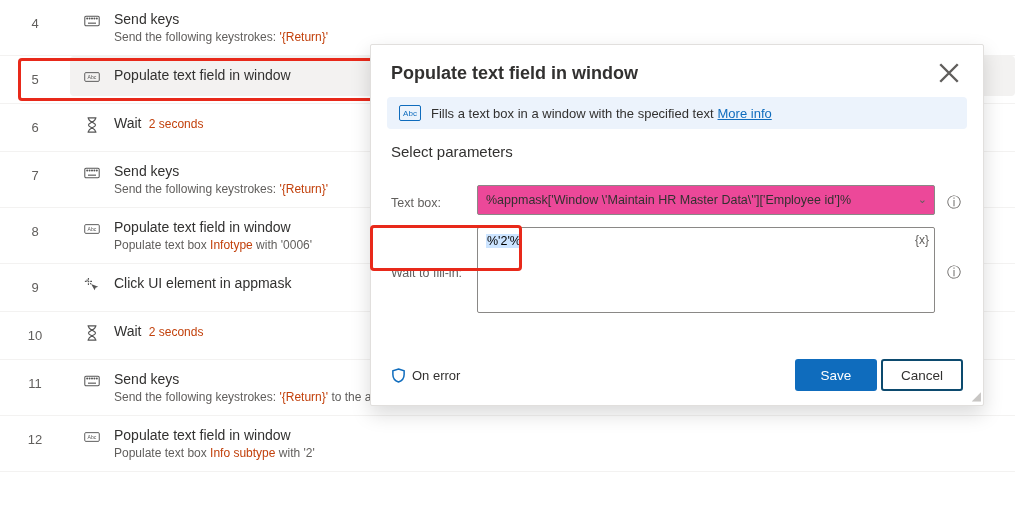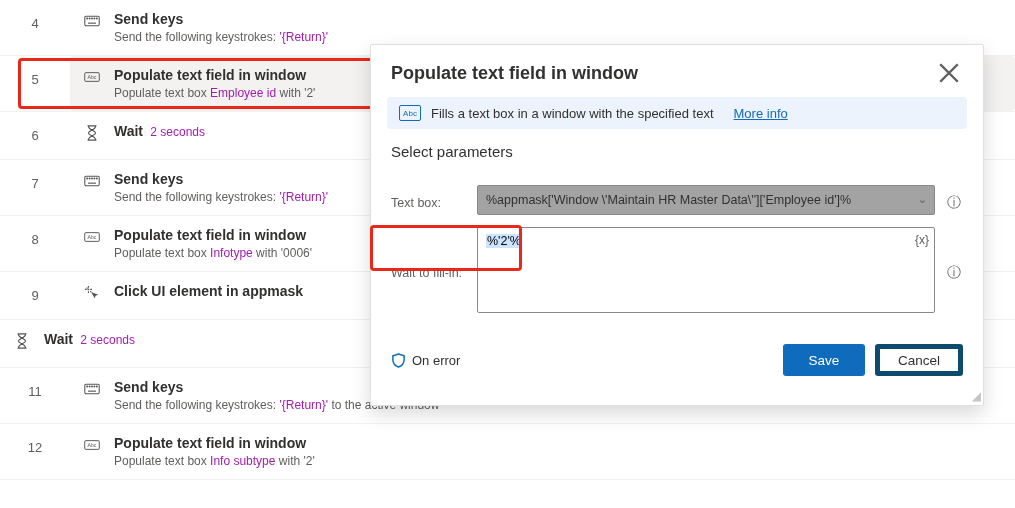--- a/index.html
+++ b/index.html
@@ -4,53 +4,53 @@
 <style>
   *{box-sizing:border-box;margin:0;padding:0;font-family:"Segoe UI",Arial,sans-serif}
   body{background:#fff;color:#323130;font-size:13px;width:1015px;height:508px;overflow:hidden;position:relative}
   
   .flow{position:absolute;left:0;top:0;width:1015px}
   .step{display:flex;align-items:flex-start;min-height:48px;border-bottom:1px solid #f3f2f1}
   .step-num{width:70px;text-align:center;color:#605e5c;font-size:13px;padding-top:16px}
   .step-body{flex:1;display:flex;align-items:flex-start;padding:10px 12px;border-radius:4px}
   .step-icon{width:20px;height:18px;margin-right:12px;margin-top:2px;display:flex;align-items:center;justify-content:center;color:#605e5c}
   .step-icon svg{width:16px;height:16px;stroke:#555;fill:none;stroke-width:1.3}
-  .step-title{font-size:14px;font-weight:700;color:#323130;line-height:18px}
+  .step-title{font-size:14px;font-weight:400;color:#323130;line-height:18px}
   .step-sub{font-size:12px;color:#605e5c;line-height:16px;margin-top:1px}
-  .step-sub .l{color:#a21caf}
+  .step-sub .l{color:#c2410c}
   .step.selected{position:relative}
   .step.selected .step-body{background:#f3f2f1}
   .step.selected::before{content:"";position:absolute;left:18px;right:635px;top:2px;bottom:2px;border:3px solid #e8291a;border-radius:4px;pointer-events:none}
   
   .panel{position:absolute;left:370px;top:44px;width:614px;height:362px;background:#fff;border:1px solid #e1dfdd;border-radius:2px;box-shadow:0 8px 20px rgba(0,0,0,.15)}
   .panel-head{display:flex;justify-content:space-between;align-items:center;padding:14px 20px 10px}
   .panel-title{font-size:18px;font-weight:600}
   .close{width:28px;height:28px;display:flex;align-items:center;justify-content:center;cursor:pointer;color:#605e5c;font-size:16px}
   .info-band{margin:0 16px 14px;background:#ecf3fc;border-radius:4px;padding:8px 12px;display:flex;align-items:center;font-size:13px;color:#323130}
   .info-band .bicon{width:22px;height:16px;margin-right:10px;border:1px solid #0f6cbd;border-radius:2px;display:flex;align-items:center;justify-content:center;font-size:8px;color:#0f6cbd;flex:0 0 auto}
-  .info-band a{color:#0f6cbd;text-decoration:underline;margin-left:20px}
+  .info-band a{color:#0f6cbd;text-decoration:underline;margin-left:4px}
   .sect{padding:0 20px}
   .sect-h{font-size:15px;margin-bottom:25px}
   .prow{display:flex;align-items:center;margin-bottom:12px}
   .prow label{width:86px;font-size:12.5px;color:#605e5c;padding-top:6px}
   .field-wrap{flex:1;position:relative}
-  .sel{width:100%;height:30px;border:1px solid #8a8886;border-radius:2px;padding:0 26px 0 8px;font-size:12.5px;color:#323130;background:#a3a3a3}
+  .sel{width:100%;height:30px;border:1px solid #8a8886;border-radius:2px;padding:0 26px 0 8px;font-size:12.5px;color:#323130;background:#ec4899}
   .chev{position:absolute;right:8px;top:8px;color:#605e5c;font-size:11px;pointer-events:none}
   .txtbox{width:100%;height:86px;border:1px solid #8a8886;border-radius:2px;padding:6px 28px 6px 8px;font-size:12.5px;resize:none;background:#fff}
   .txtbox .sel-val{background:#cce4ff;color:#000;padding:0 1px}
   .var-btn{position:absolute;right:6px;top:6px;color:#605e5c;font-size:12px}
   .info-ico{width:18px;text-align:center;margin-left:10px;padding-top:6px;color:#605e5c;font-size:14px}
   .hi-box{position:absolute;left:370px;top:225px;width:152px;height:46px;border:3px solid #e8291a;border-radius:4px;pointer-events:none}
-  .panel-foot{position:absolute;left:0;right:0;bottom:15px;padding:12px 20px 14px;display:flex;align-items:center;justify-content:space-between}
+  .panel-foot{position:absolute;left:0;right:0;bottom:0;padding:12px 20px 14px;display:flex;align-items:center;justify-content:space-between}
   .onerr{display:flex;align-items:center;color:#323130;font-size:13px}
   .onerr svg{width:15px;height:15px;margin-right:6px;stroke:#0f6cbd;fill:none;stroke-width:1.6}
-  .btns{display:flex;gap:10px}
+  .btns{display:flex;gap:4px}
   .btn{height:32px;min-width:82px;padding:0 18px;border-radius:3px;font-size:13.5px;cursor:pointer;display:flex;align-items:center;justify-content:center}
   .btn-pri{background:#0f6cbd;color:#fff;border:none}
-  .btn-sec{background:#fff;color:#323130;border:5px solid #0c4a6e}
+  .btn-sec{background:#fff;color:#323130;border:2px solid #0c4a6e}
   .resize{position:absolute;right:2px;bottom:2px;color:#c8c6c4;font-size:12px;pointer-events:none}
 </style>
 </head>
 <body>
 
 <div class="flow">
     <div class="step">
       <div class="step-num">4</div>
       <div class="step-body">
         <span class="step-icon">
@@ -74,21 +74,20 @@
       <div class="step-num">5</div>
       <div class="step-body">
         <span class="step-icon">
           <svg viewBox="0 0 22 14">
             <rect x="1" y="1" width="20" height="12" rx="1.5"></rect>
             <text x="11" y="10" text-anchor="middle" font-size="7" stroke="none" fill="#555">Abc</text>
           </svg>
         </span>
       <div>
           <div class="step-title">Populate text field in window</div>
-          <div class="step-sub">Populate text box <span class="l">Employee id</span> with '2'</div>
         </div>
       </div>
     </div>
     <div class="step">
       <div class="step-num">6</div>
       <div class="step-body">
         <span class="step-icon">
           <svg viewBox="0 0 14 18">
             <path d="M2 1h10M2 17h10M3 1c0 5 8 5 8 8s-8 3-8 8M11 1c0 5-8 5-8 8s8 3 8 8"></path>
           </svg>
@@ -140,20 +139,21 @@
             <path d="M5 1v2M5 7v2M1 5h2M7 5h2M3 3l1 1M7 7l1 1"></path>
             <path d="M8 8l8 3-3 1-1 3-4-7z" fill="#555" stroke="none"></path>
           </svg>
         </span>
       <div>
           <div class="step-title">Click UI element in appmask</div>
         </div>
       </div>
     </div>
     <div class="step">
+      <div class="step-num">10</div>
       <div class="step-body">
         <span class="step-icon">
           <svg viewBox="0 0 14 18">
             <path d="M2 1h10M2 17h10M3 1c0 5 8 5 8 8s-8 3-8 8M11 1c0 5-8 5-8 8s8 3 8 8"></path>
           </svg>
         </span>
       <div><span class="step-title">Wait</span>&nbsp;&nbsp;<span class="step-sub"><span class="l">2 seconds</span></span></div>
       </div>
     </div>
     <div class="step">

